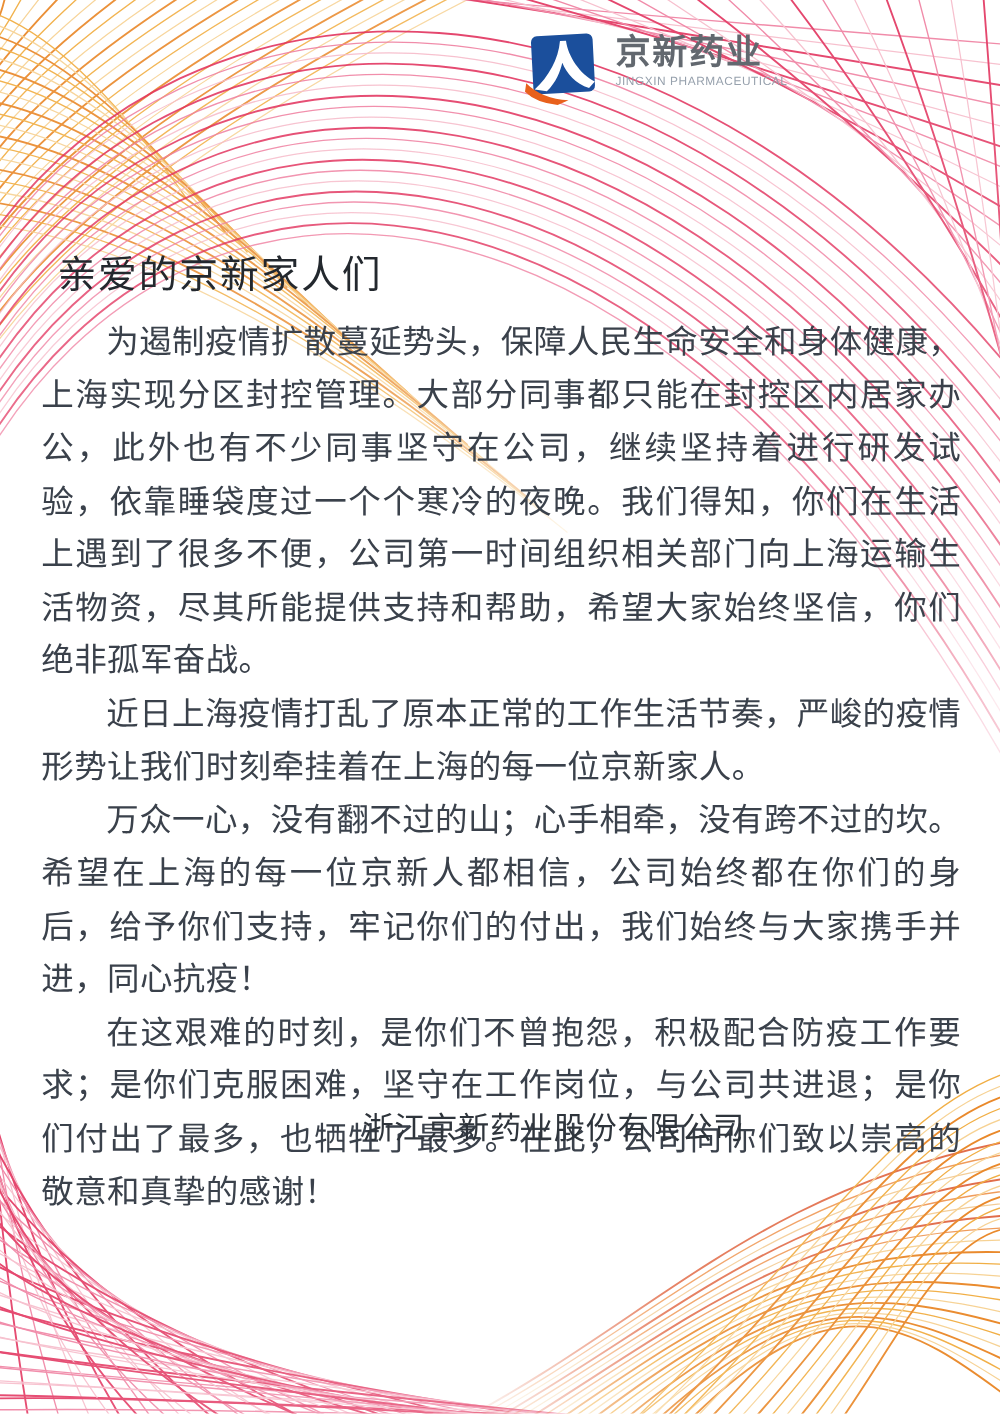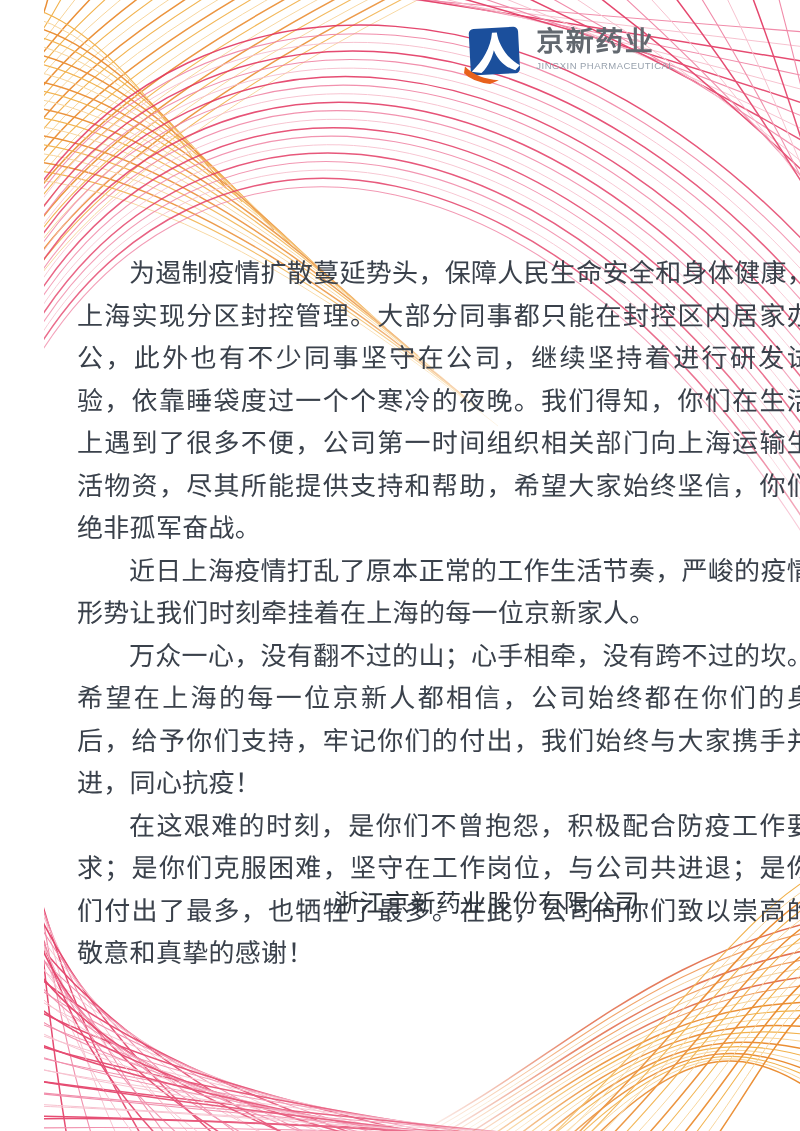--- a/index.html
+++ b/index.html
@@ -3,21 +3,21 @@
 <meta charset="utf-8">
 <style>
   html,body{margin:0;padding:0;}
   body{
     width:800px;height:1131px;
     background:#ffffff;
     font-family:"Liberation Sans","DejaVu Sans",sans-serif;
     position:relative;
     overflow:hidden;
   }
-  .page{position:absolute;inset:0;width:668px;height:1131px;margin-left:44px;}
+  .page{position:absolute;inset:0;width:668px;height:1131px;}
   #decor{position:absolute;left:0;top:0;z-index:0;pointer-events:none;}
 
   .logo{
     position:absolute;top:24px;right:38px;z-index:2;
     display:flex;align-items:flex-start;gap:11px;
   }
   .logo-icon{width:62px;height:60px;flex:0 0 auto;}
   .logo-text{display:flex;flex-direction:column;padding-top:2px;}
   .logo-cn{
     font-size:28px;font-weight:bold;color:#62686f;
@@ -275,20 +275,21 @@
         <path d="M31 9 C29 24 20 38 8 48 L18 50 C26 43 30 34 32 27 C35 36 42 45 53 49 L58 44 C46 37 37 22 36 9 Z" fill="#ffffff"></path>
       </g>
       <path d="M2 44 Q15 57 37 58 L28 62 Q10 60 1 51 Z" fill="#e8611c"></path>
     </svg>
     <div class="logo-text">
       <span class="logo-cn">京新药业</span>
       <span class="logo-en">JINGXIN PHARMACEUTICAL</span>
     </div>
   </header>
 
+  <h1 class="heading">亲爱的京新家人们</h1>
 
   <main class="letter-body">
     <p>为遏制疫情扩散蔓延势头，保障人民生命安全和身体健康，上海实现分区封控管理。大部分同事都只能在封控区内居家办公，此外也有不少同事坚守在公司，继续坚持着进行研发试验，依靠睡袋度过一个个寒冷的夜晚。我们得知，你们在生活上遇到了很多不便，公司第一时间组织相关部门向上海运输生活物资，尽其所能提供支持和帮助，希望大家始终坚信，你们绝非孤军奋战。</p>
     <p>近日上海疫情打乱了原本正常的工作生活节奏，严峻的疫情形势让我们时刻牵挂着在上海的每一位京新家人。</p>
     <p>万众一心，没有翻不过的山；心手相牵，没有跨不过的坎。希望在上海的每一位京新人都相信，公司始终都在你们的身后，给予你们支持，牢记你们的付出，我们始终与大家携手并进，同心抗疫！</p>
     <p>在这艰难的时刻，是你们不曾抱怨，积极配合防疫工作要求；是你们克服困难，坚守在工作岗位，与公司共进退；是你们付出了最多，也牺牲了最多。在此，公司向你们致以崇高的敬意和真挚的感谢！</p>
   </main>
 
   <div class="signature">
     <div class="sig-company">浙江京新药业股份有限公司</div>

